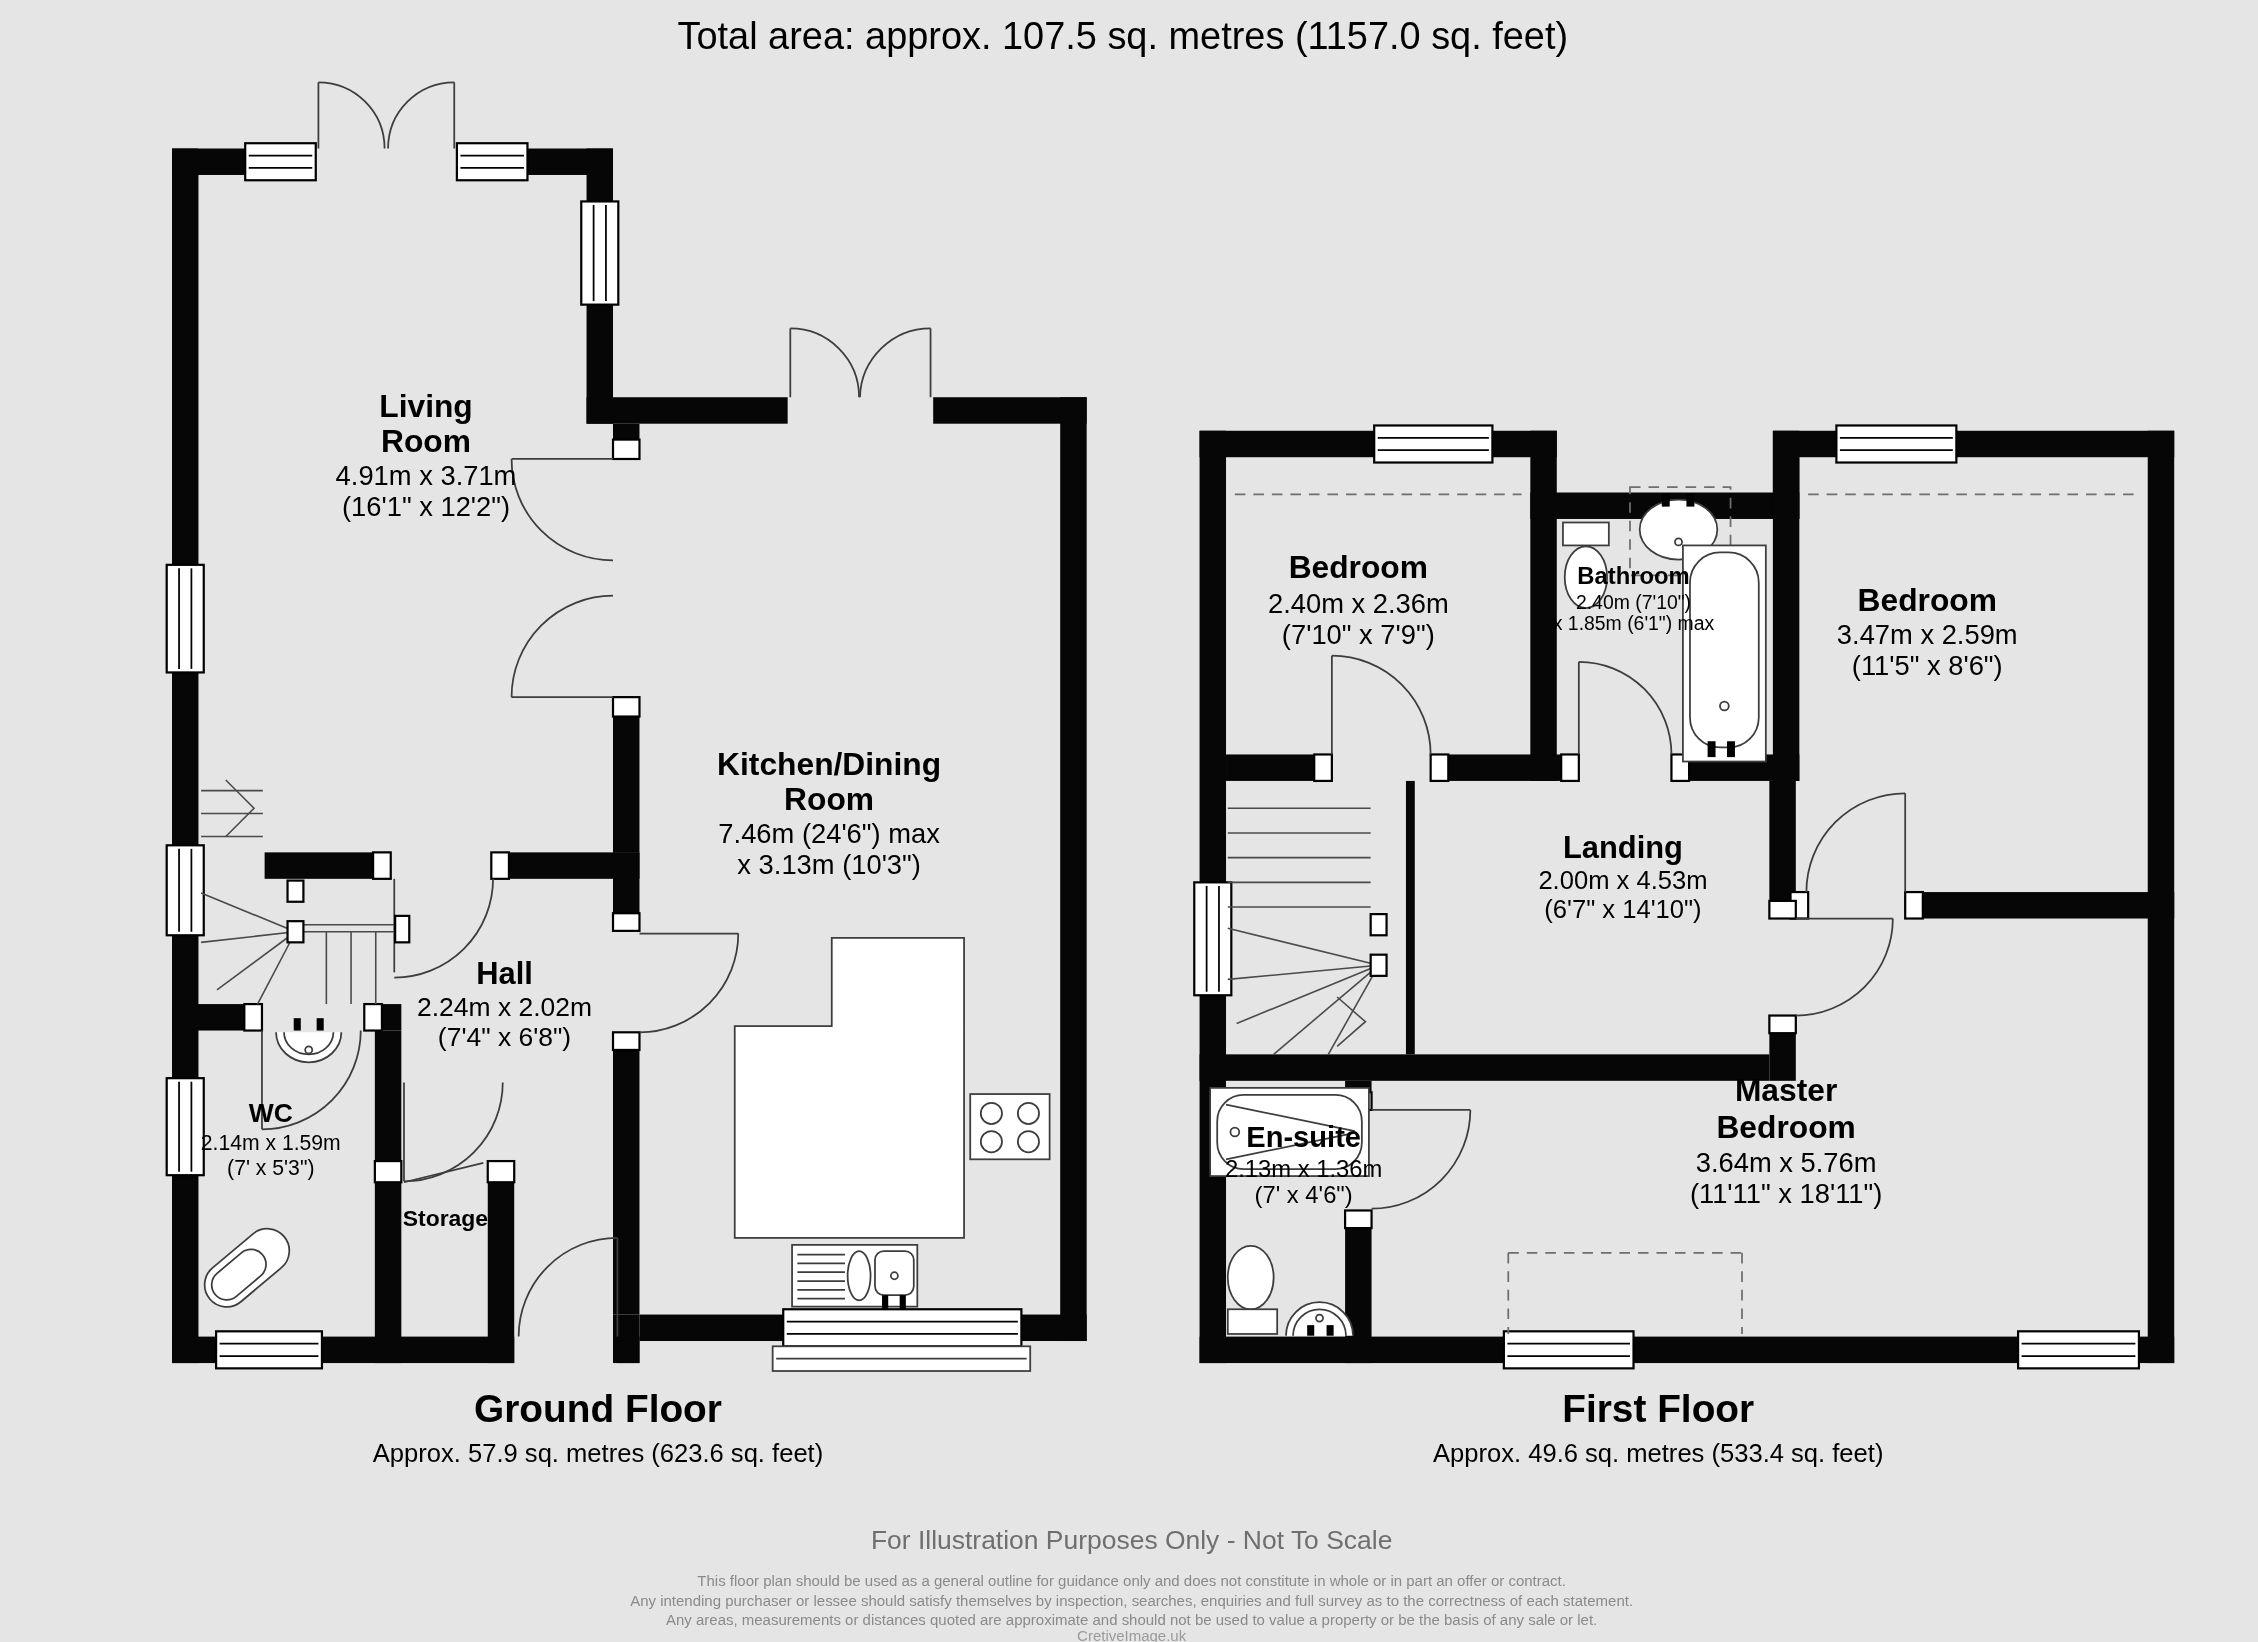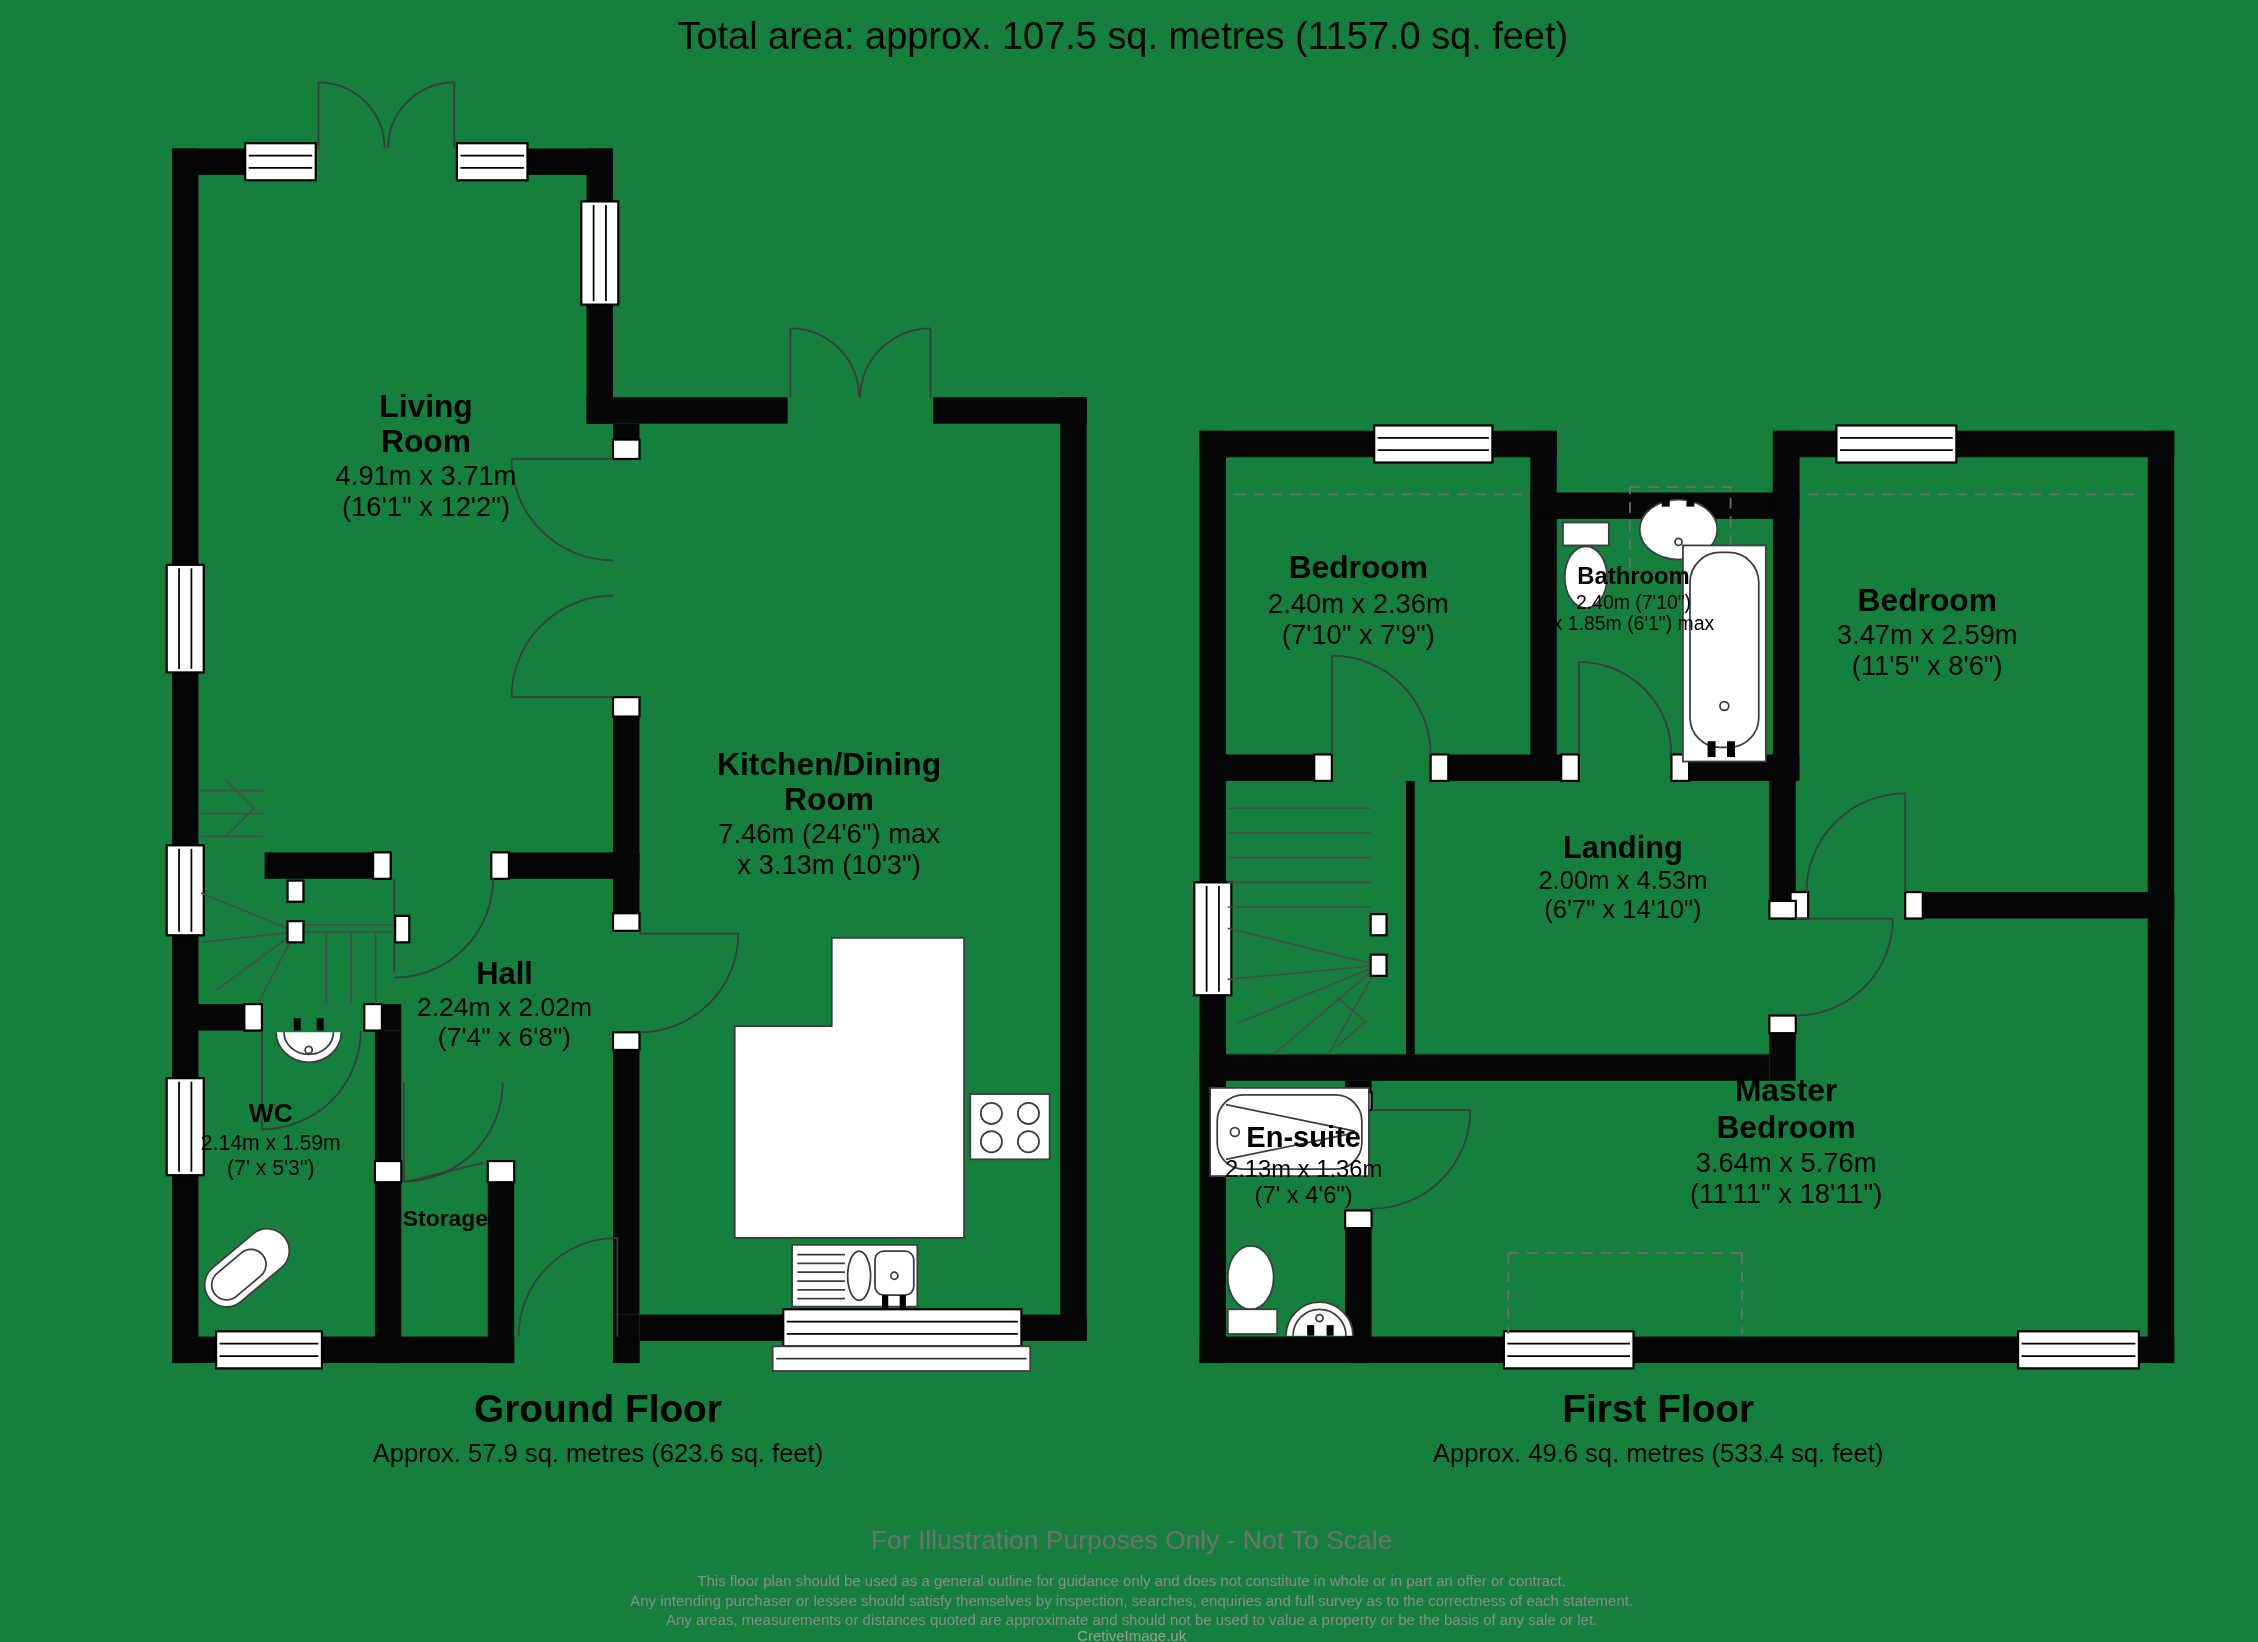--- a/index.html
+++ b/index.html
@@ -1,16 +1,16 @@
 <!DOCTYPE html>
 <html style="font-size:14px"><head>
 <meta charset="utf-8">
 <style>
   html,body{margin:0;padding:0;background:#fff;}
-  .canvas{position:relative;width:2258px;height:1643px;background:#15803d;overflow:hidden;}
+  .canvas{position:relative;width:2258px;height:1643px;background:#e5e5e5;overflow:hidden;}
   svg{position:absolute;left:0;top:0;}
   text{font-family:"Liberation Sans",sans-serif;fill:#000;text-anchor:middle;}
   .wall{fill:#060606;}
   .w{fill:#ffffff;stroke:#000;stroke-width:2.5;}
   .wl{stroke:#000;stroke-width:2;fill:none;}
   .ln{stroke:#3d3d3d;stroke-width:2;fill:none;}
   .fix{stroke:#3d3d3d;stroke-width:2;fill:#fff;}
   .st{stroke:#4a4a4a;stroke-width:1.8;fill:none;}
   .dash{stroke:#6e6e6e;stroke-width:2;fill:none;stroke-dasharray:12 9;}
   .blk{fill:#000;}

